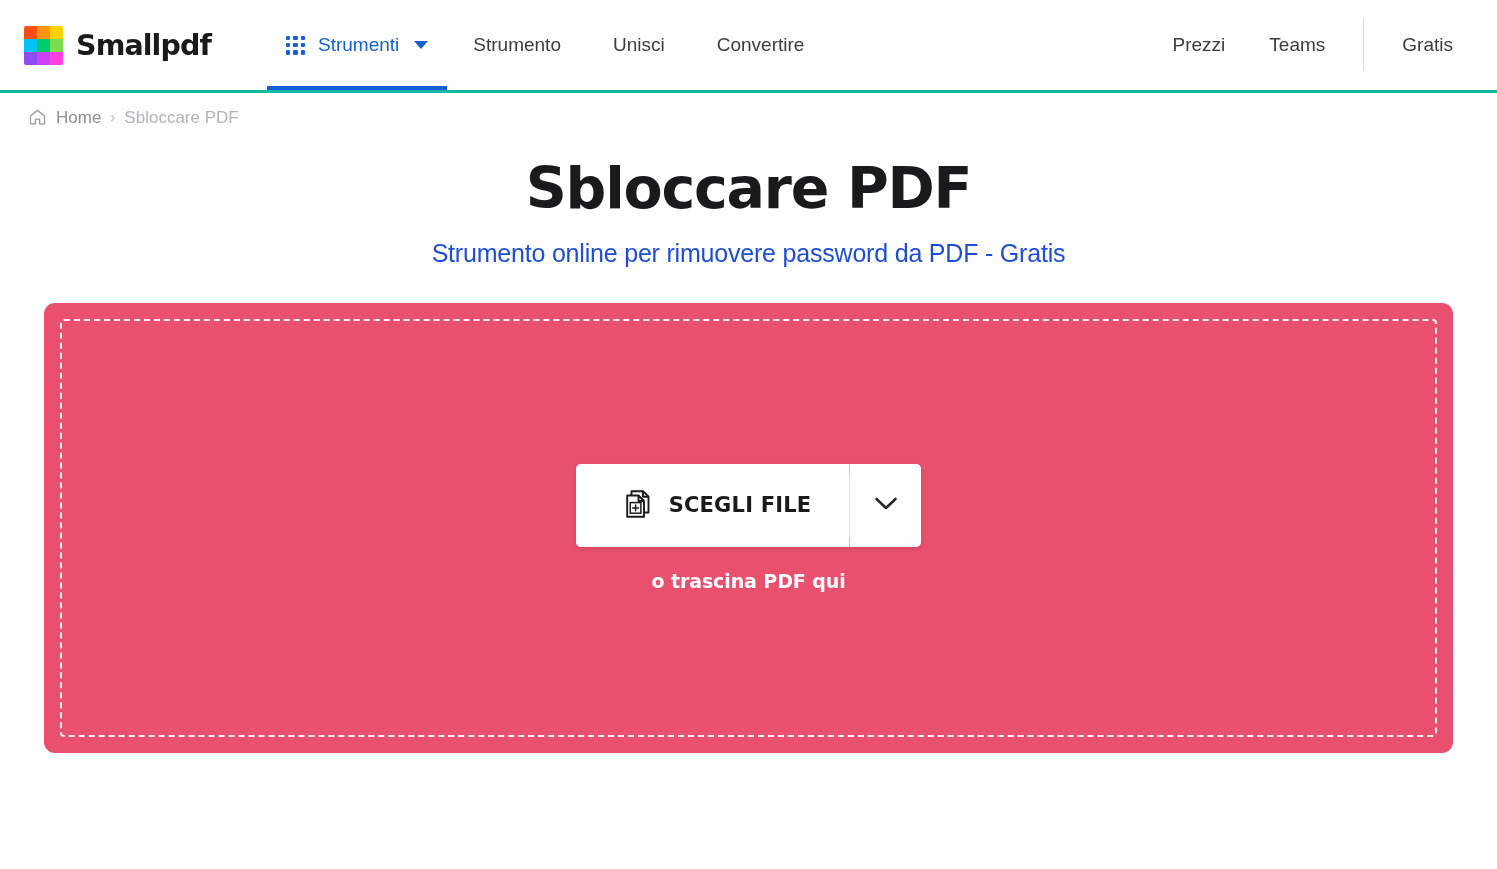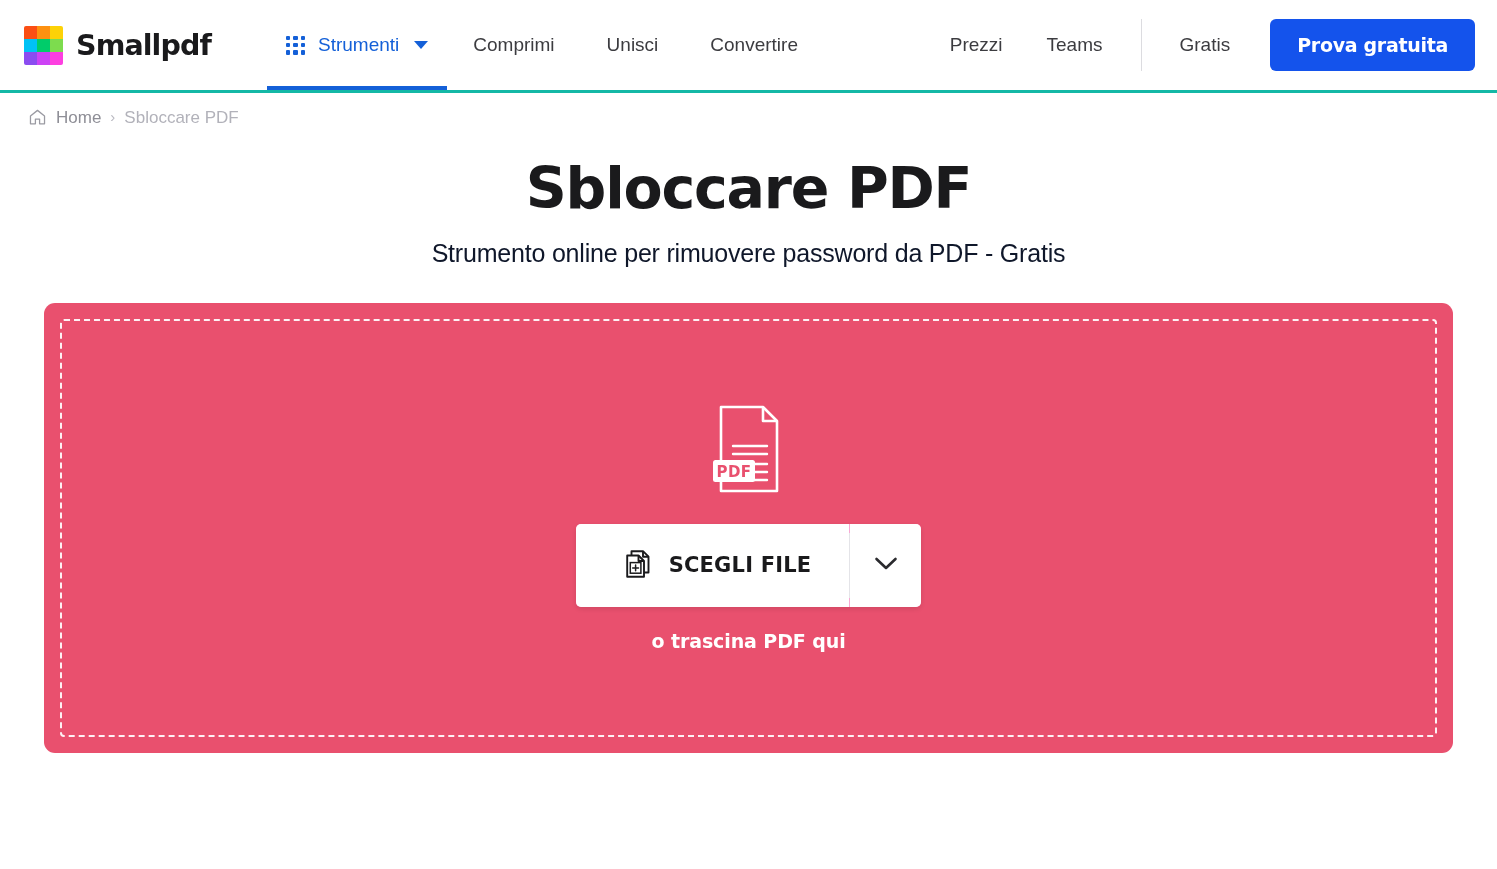--- a/index.html
+++ b/index.html
@@ -161,21 +161,21 @@
     font-weight: 700;
     color: #1a1a1c;
     letter-spacing: -1.2px;
     font-family: "DejaVu Sans", sans-serif;
     line-height: 1.15;
   }
 
   .page-subtitle {
     margin-top: 17px;
     font-size: 25px;
-    color: #0f172a;
+    color: #1d4ed8;
     font-weight: 400;
     letter-spacing: -0.2px;
   }
 
   
   .dropzone-wrap { padding: 0 44px; margin-top: 35px; }
 
   .dropzone {
     position: relative;
     height: 450px;
@@ -284,39 +284,38 @@
           <i></i>
           <i></i>
           <i></i>
           <i></i>
       </span>
       <span>Strumenti</span>
       <span class="caret-down"></span>
     </div>
 
     <div class="nav-item plain">
-      <span>Comprimi</span>
+      <span>Strumento</span>
     </div>
 
     <div class="nav-item plain">
       <span>Unisci</span>
     </div>
 
     <div class="nav-item plain">
       <span>Convertire</span>
     </div>
 
   </nav>
 
   <div class="nav-right">
     <span class="nav-link">Prezzi</span>
     <span class="nav-link">Teams</span>
     <span class="v-divider"></span>
     <span class="nav-link">Gratis</span>
-    <button class="cta-btn">Prova gratuita</button>
   </div>
 
 </div>
 
 <div class="breadcrumb">
   <span>
     <svg class="home-icon" width="19" height="19" viewBox="0 0 20 20" fill="none">
       <path d="M2.6 8.3 L10 2.5 L17.4 8.3 V16.6 H12.2 V11.6 H7.8 V16.6 H2.6 Z" stroke="#9a9aa2" stroke-width="1.35" stroke-linejoin="round" fill="none"></path>
     </svg>
   </span>
@@ -326,33 +325,20 @@
 </div>
 
 <div class="hero">
   <h1 class="page-title">Sbloccare PDF</h1>
   <p class="page-subtitle">Strumento online per rimuovere password da PDF - Gratis</p>
 </div>
 
 <div class="dropzone-wrap">
   <div class="dropzone">
 
-    <div class="pdf-doc-icon">
-      <svg width="72" height="90" viewBox="0 0 72 90" fill="none">
-        <path d="M8 3 H50 L64 17 V87 H8 Z" stroke="#ffffff" stroke-width="2.6" stroke-linejoin="round" fill="none"></path>
-        <path d="M50 3 V17 H64" stroke="#ffffff" stroke-width="2.6" stroke-linejoin="round" fill="none"></path>
-        <line x1="20" y1="42" x2="54" y2="42" stroke="#ffffff" stroke-width="2.4" stroke-linecap="round"></line>
-        <line x1="20" y1="50" x2="54" y2="50" stroke="#ffffff" stroke-width="2.4" stroke-linecap="round"></line>
-        <line x1="40" y1="60" x2="54" y2="60" stroke="#ffffff" stroke-width="2.4" stroke-linecap="round"></line>
-        <line x1="40" y1="68" x2="54" y2="68" stroke="#ffffff" stroke-width="2.4" stroke-linecap="round"></line>
-        <line x1="40" y1="76" x2="54" y2="76" stroke="#ffffff" stroke-width="2.4" stroke-linecap="round"></line>
-        <rect x="0" y="56" width="42" height="22" rx="2.5" fill="#ffffff"></rect>
-        <text x="21" y="72.5" text-anchor="middle" fill="#e9506e" font-family="DejaVu Sans, sans-serif" font-size="15" font-weight="700" letter-spacing="0.4">PDF</text>
-      </svg>
-    </div>
 
     <div class="choose-row">
 
       <button class="choose-main">
         <span>
           <svg width="28" height="30" viewBox="0 0 28 30" fill="none">
             <path d="M7.5 2.2 H19 L24.5 7.7 V23.5 H7.5 Z" stroke="#1a1a1c" stroke-width="1.9" stroke-linejoin="round" fill="#fff"></path>
             <path d="M19 2.2 V7.7 H24.5" stroke="#1a1a1c" stroke-width="1.9" stroke-linejoin="round" fill="none"></path>
             <path d="M3.2 6.5 H14.5 L20 12 V27.8 H3.2 Z" stroke="#1a1a1c" stroke-width="1.9" stroke-linejoin="round" fill="#fff"></path>
             <path d="M14.5 6.5 V12 H20" stroke="#1a1a1c" stroke-width="1.9" stroke-linejoin="round" fill="none"></path>

